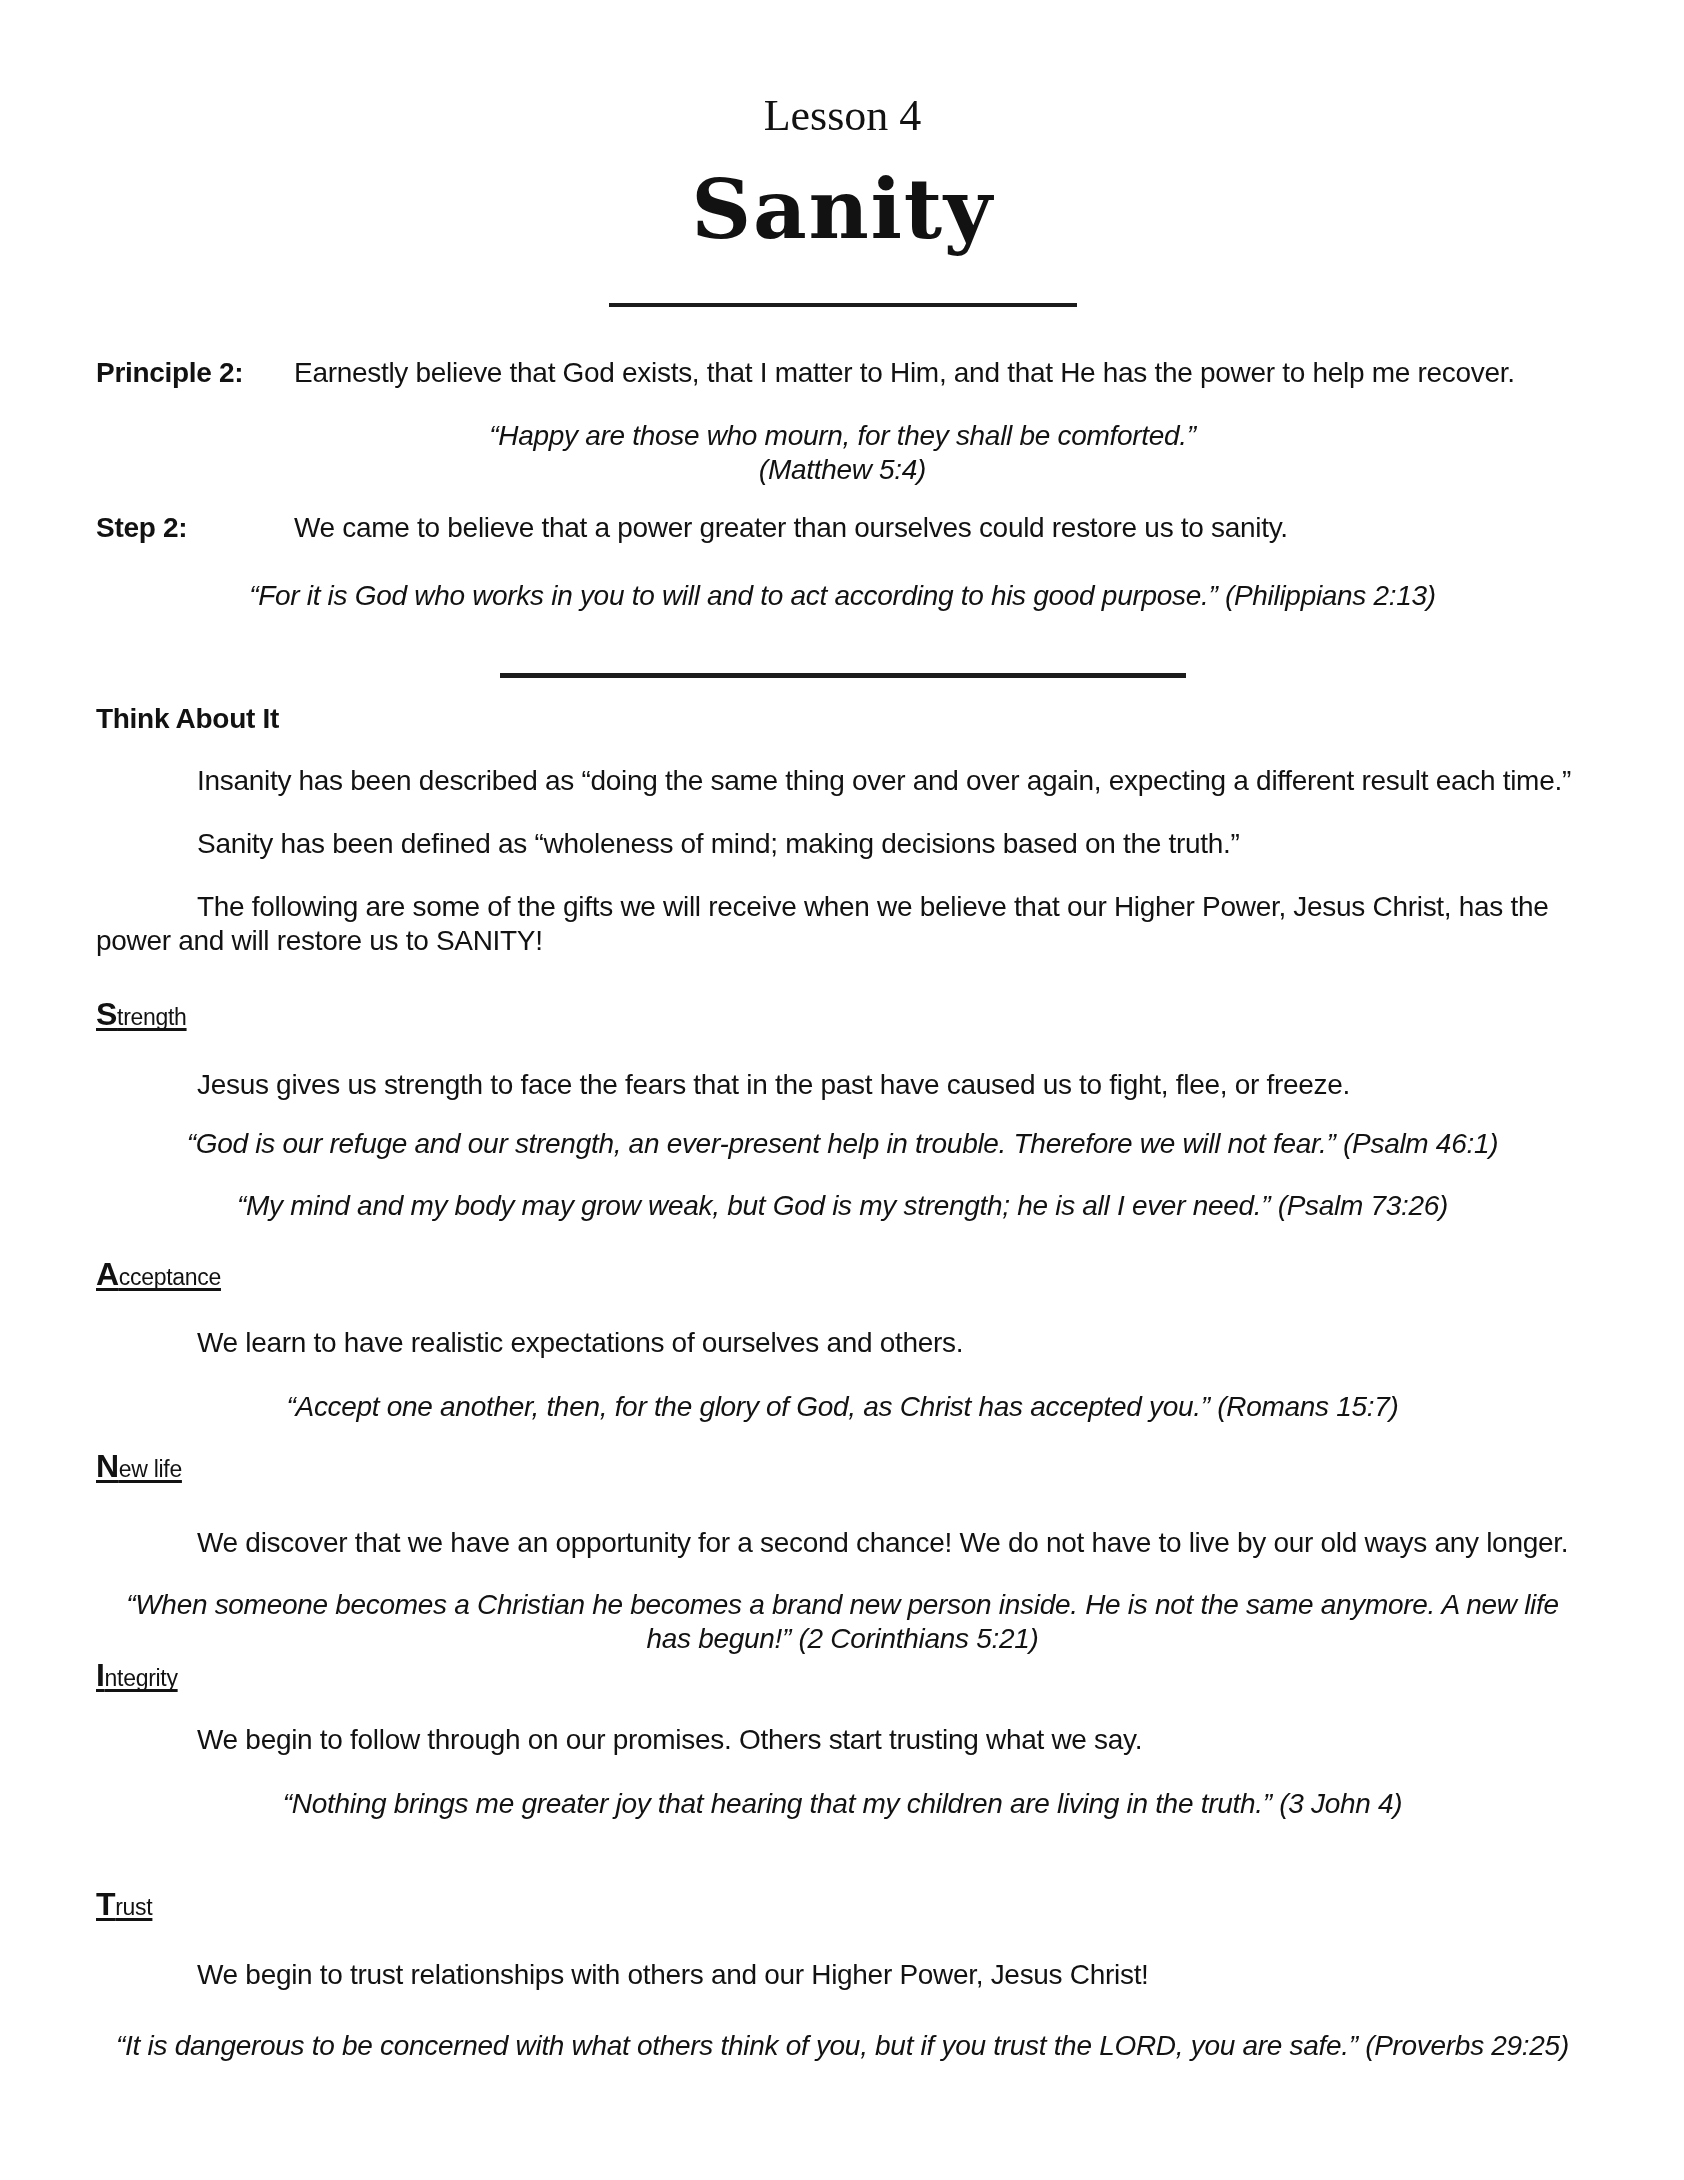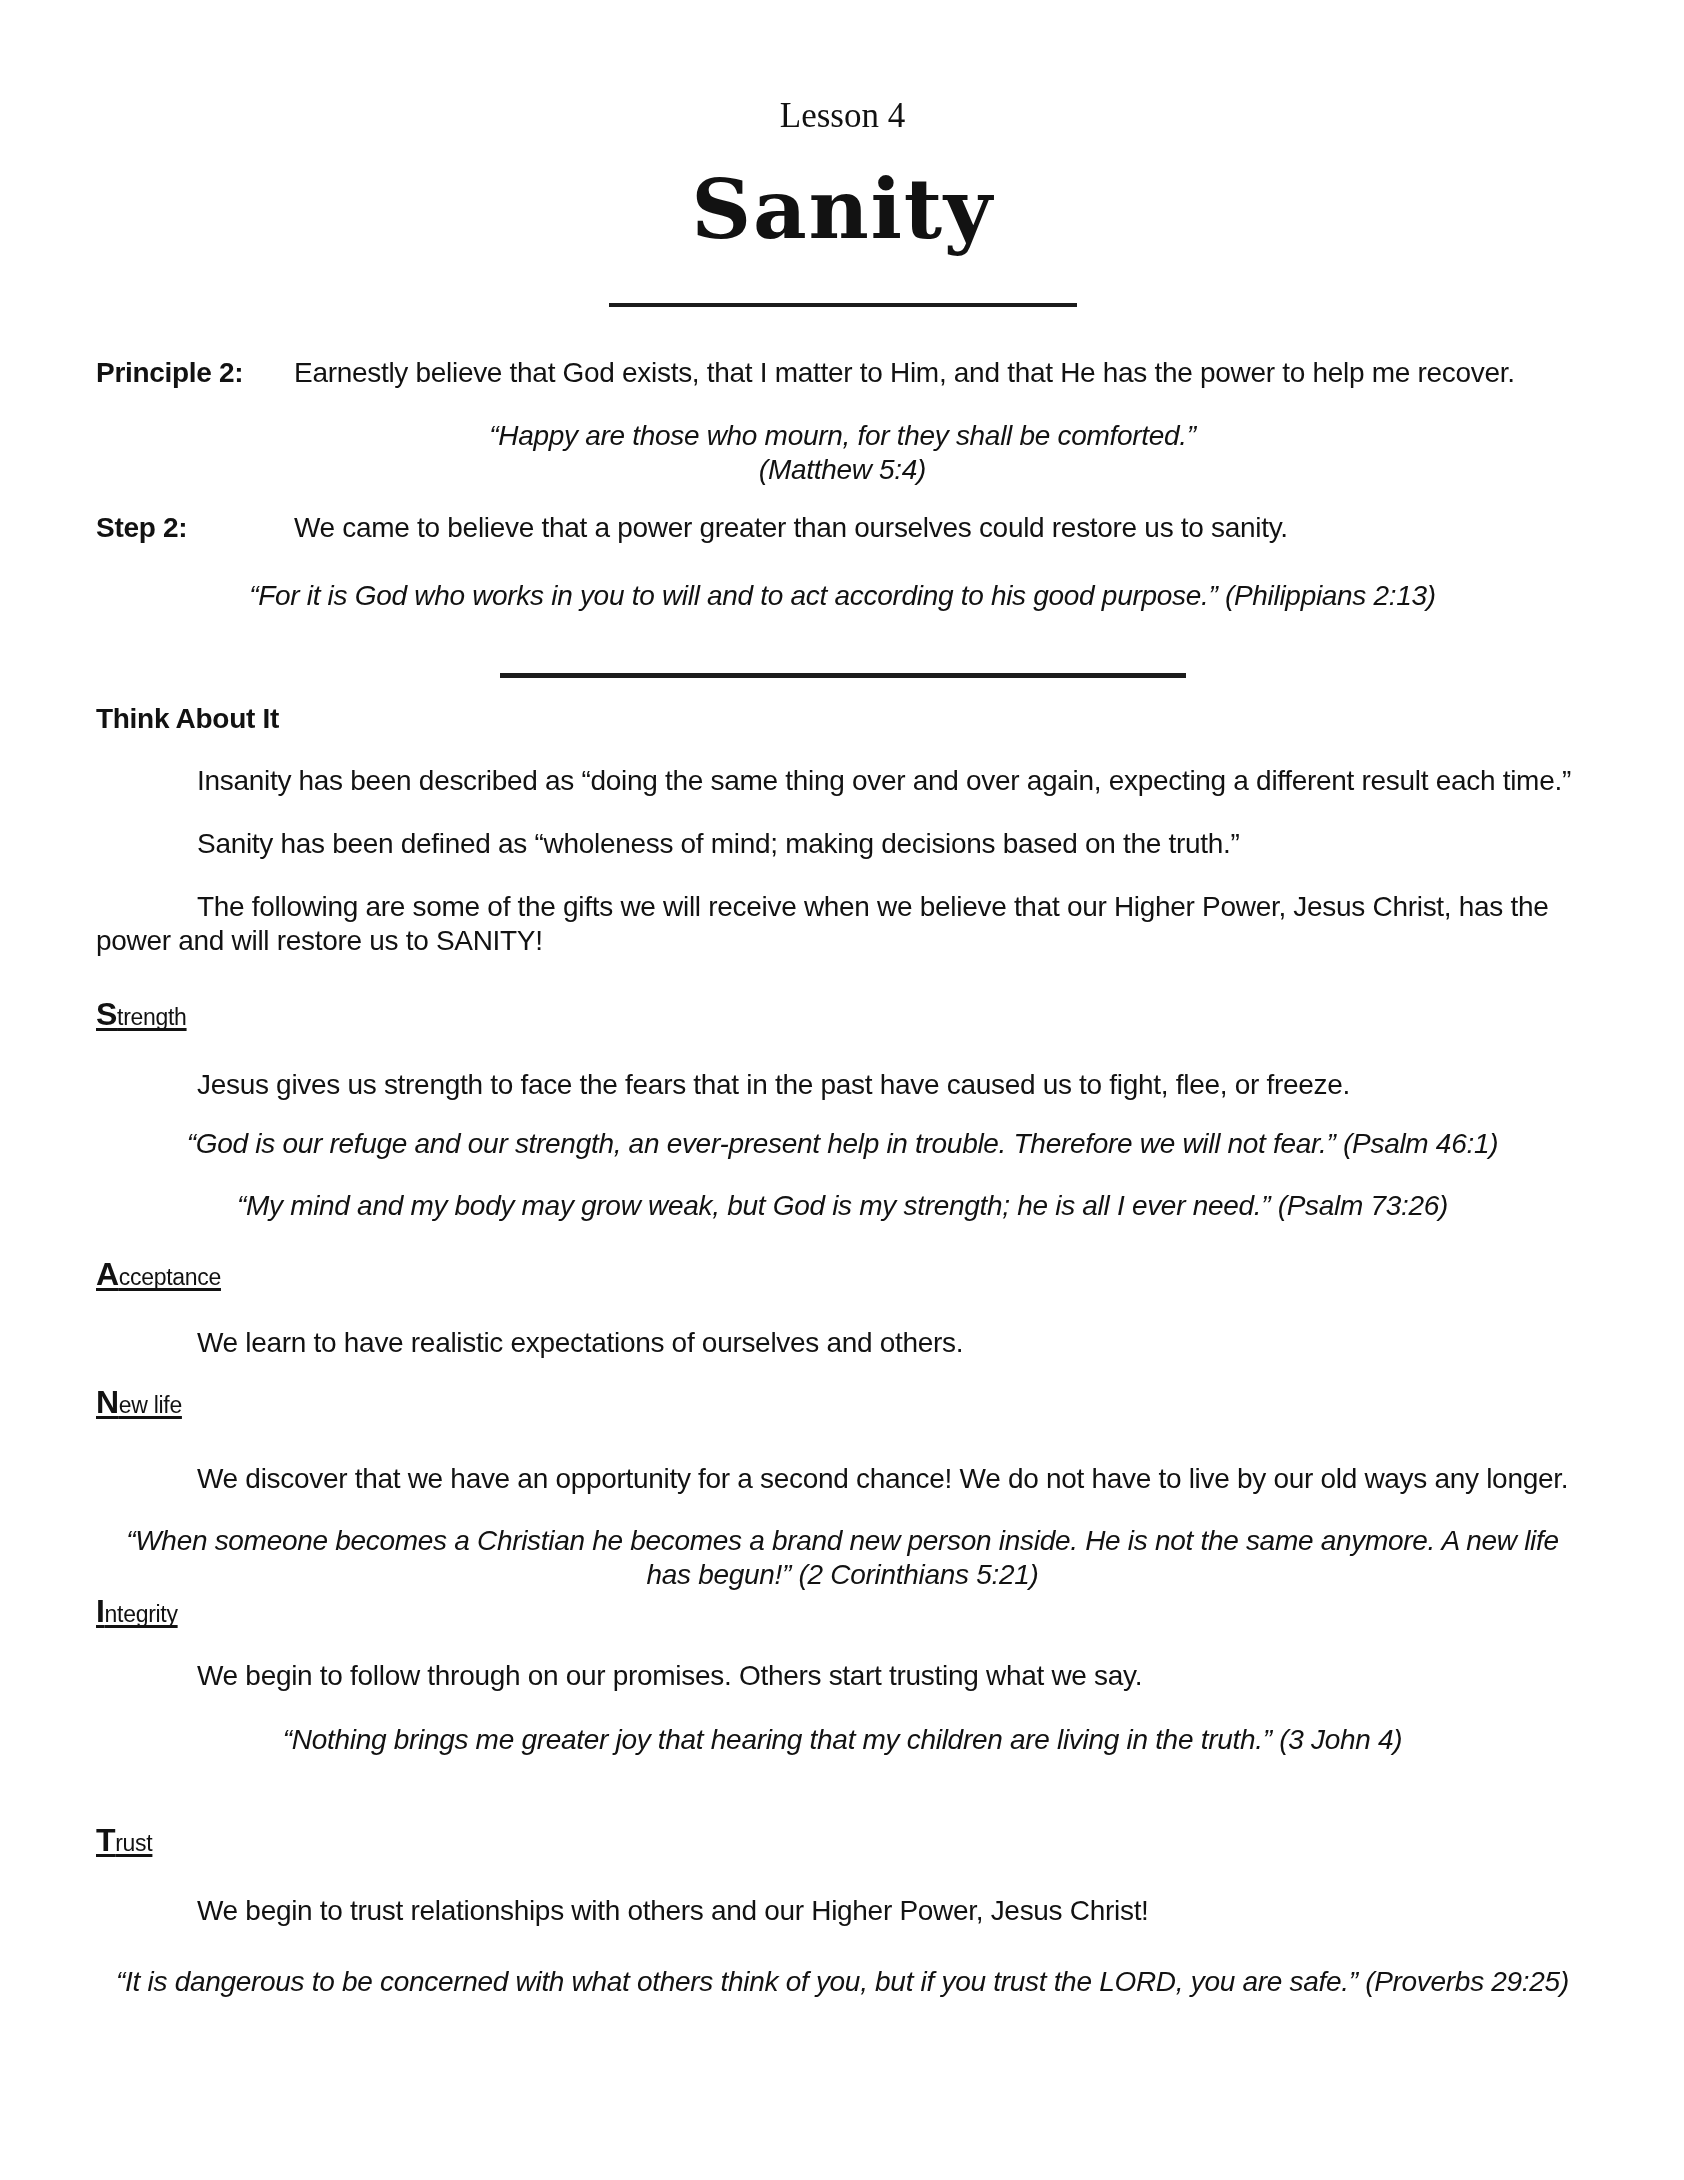--- a/index.html
+++ b/index.html
@@ -17,21 +17,21 @@
     font-size: 28px;
     letter-spacing: -0.3px;
     line-height: 34px;
     box-sizing: border-box;
     padding: 94px 96px 0 96px;
     overflow: hidden;
   }
   .lesson {
     text-align: center;
     font-family: "Liberation Serif", serif;
-    font-size: 35px;
+    font-size: 44px;
     line-height: 43px;
     letter-spacing: 0;
   }
   .doc-title {
     text-align: center;
     font-family: "DejaVu Serif", serif;
     font-weight: 800;
     font-size: 83px;
     line-height: 89px;
     letter-spacing: 1.7px;
@@ -124,20 +124,21 @@
     <span class="word"><span class="big">S</span><span>trength</span></span>
   </div>
   <p class="line indent" style="margin-top:31px">Jesus gives us strength to face the fears that in the past have caused us to fight, flee, or freeze.</p>
   <p class="quote" style="margin-top:25.6px">“God is our refuge and our strength, an ever-present help in trouble. Therefore we will not fear.” (Psalm 46:1)</p>
   <p class="quote" style="margin-top:28px">“My mind and my body may grow weak, but God is my strength; he is all I ever need.” (Psalm 73:26)</p>
 
   <div class="sec-head" style="margin-top:31.5px">
     <span class="word"><span class="big">A</span><span>cceptance</span></span>
   </div>
   <p class="line indent" style="margin-top:29px">We learn to have realistic expectations of ourselves and others.</p>
+  <p class="quote" style="margin-top:30px">“Accept one another, then, for the glory of God, as Christ has accepted you.” (Romans 15:7)</p>
 
   <div class="sec-head" style="margin-top:23px">
     <span class="word"><span class="big">N</span><span>ew life</span></span>
   </div>
   <p class="line indent" style="margin-top:37px">We discover that we have an opportunity for a second chance! We do not have to live by our old ways any longer.</p>
   <p class="quote" style="margin-top:28px">“When someone becomes a Christian he becomes a brand new person inside. He is not the same anymore. A new life</p>
   <p class="quote">has begun!” (2 Corinthians 5:21)</p>
 
   <div class="sec-head" style="margin-top:0">
     <span class="word"><span class="big">I</span><span>ntegrity</span></span>

